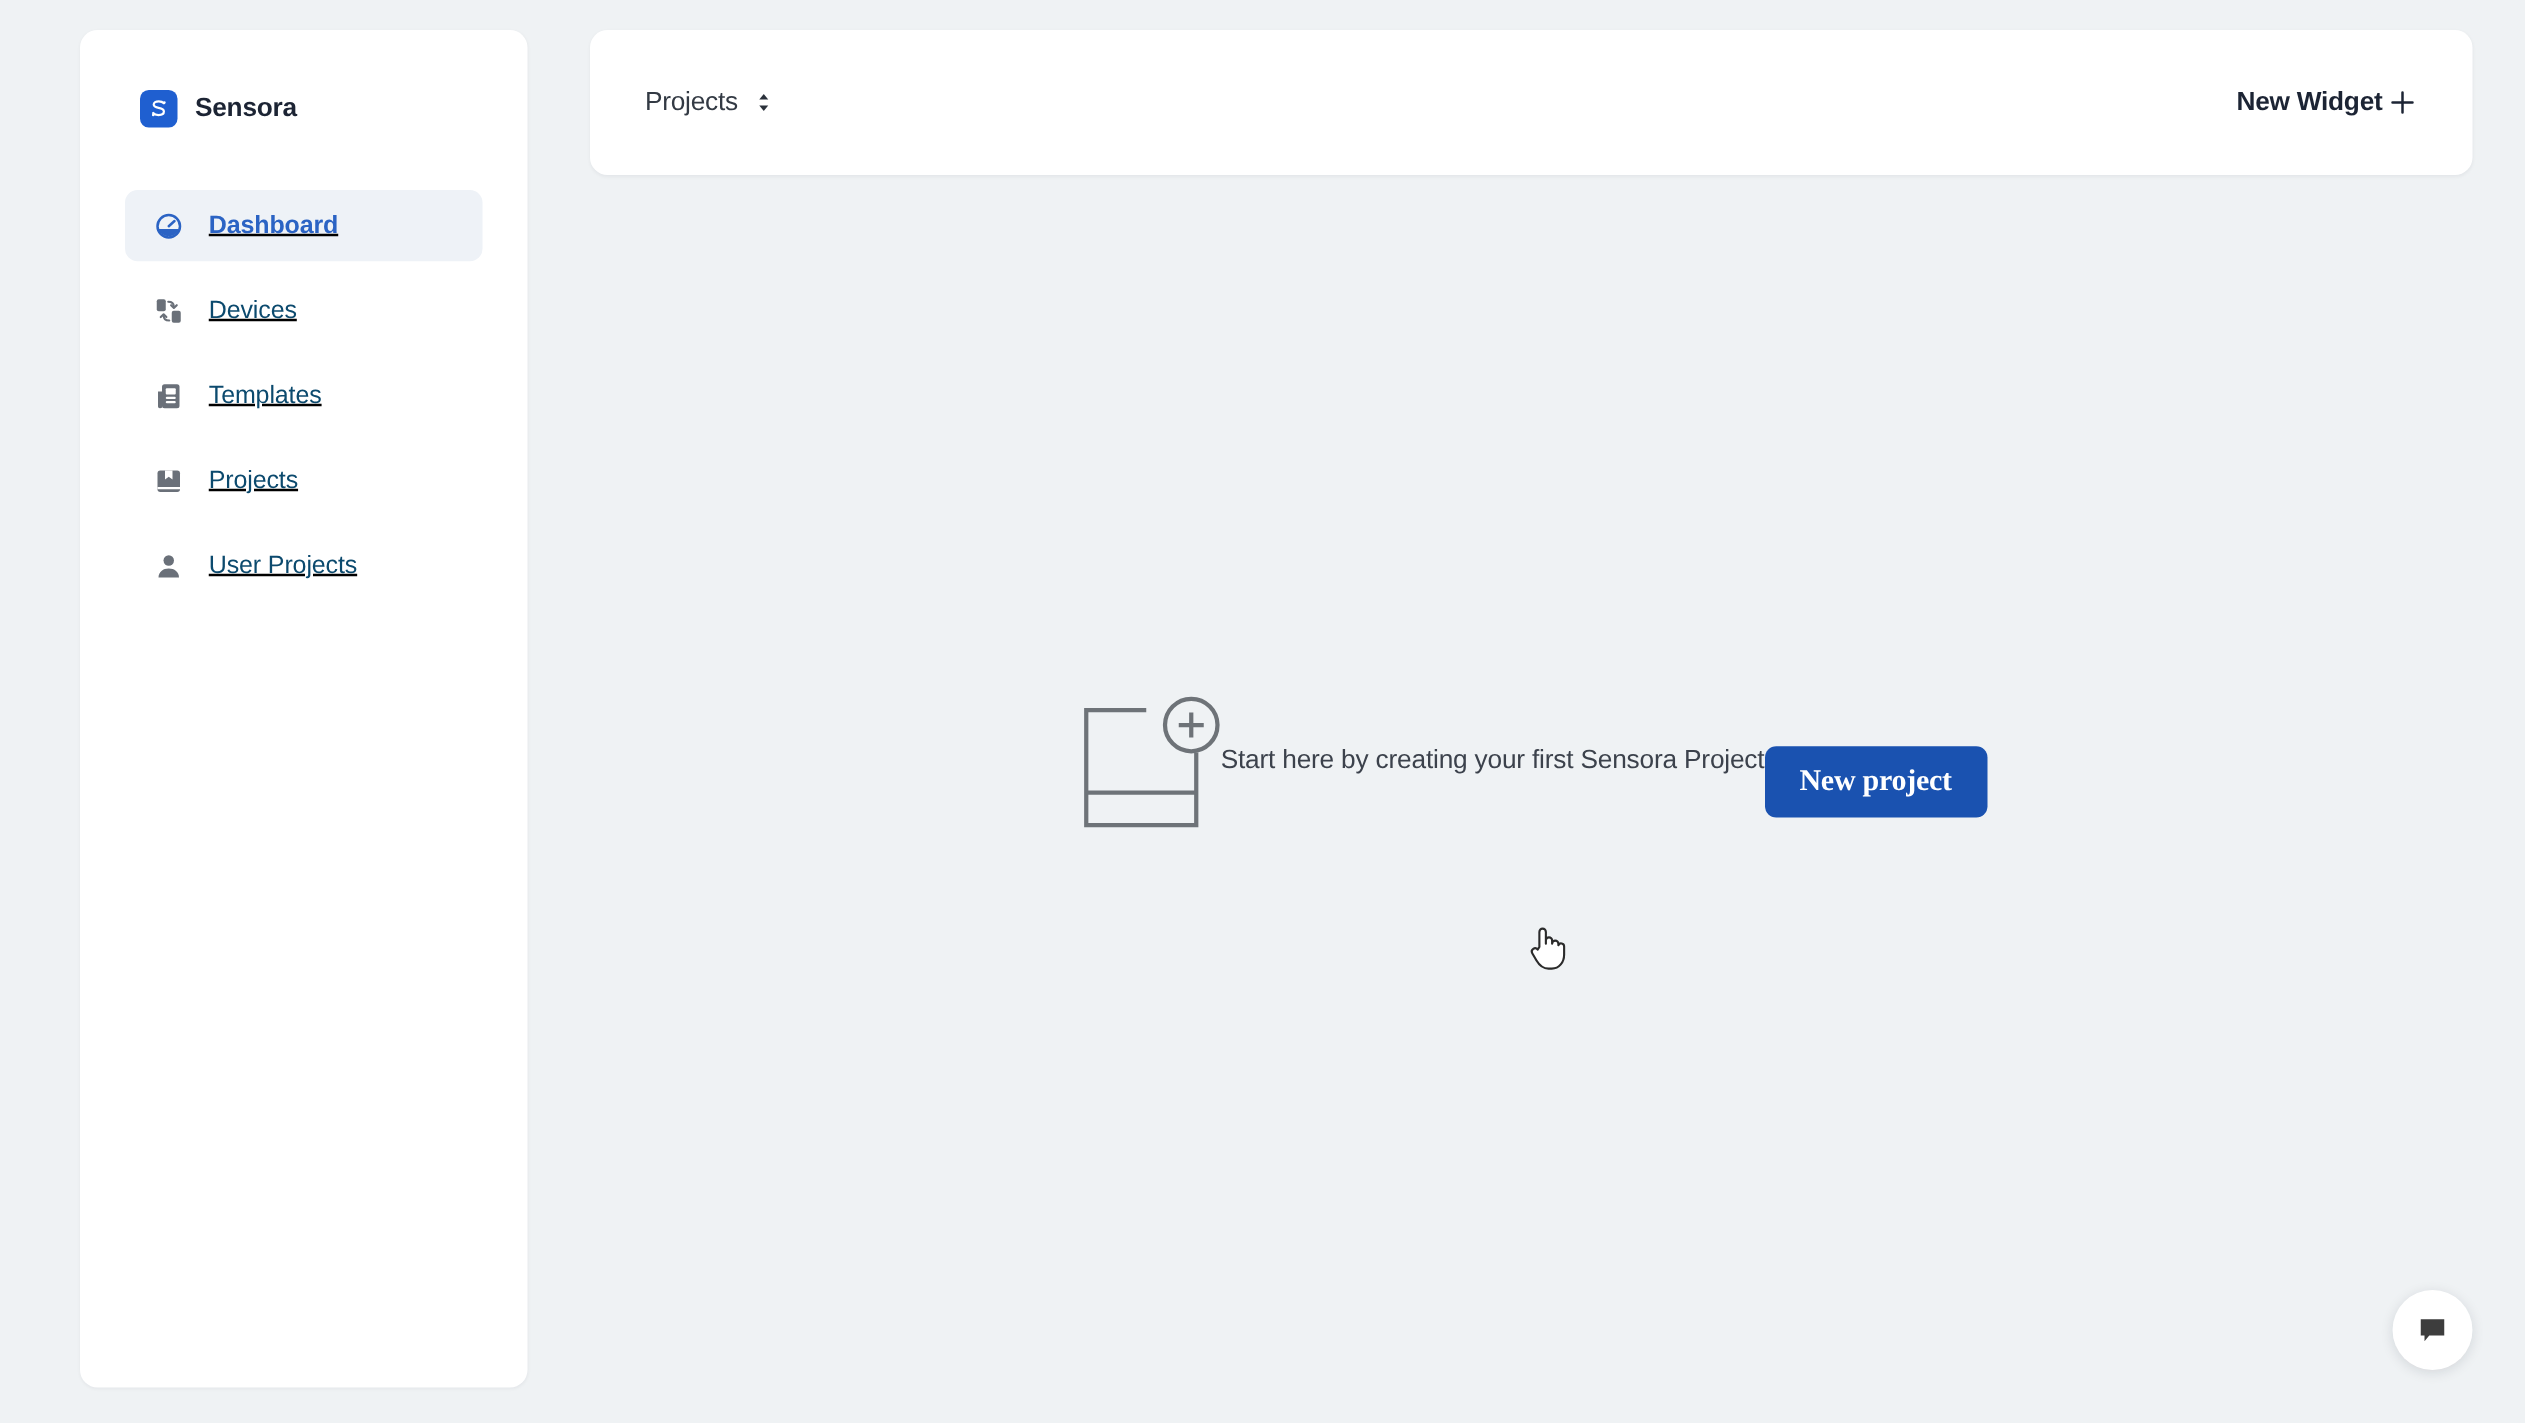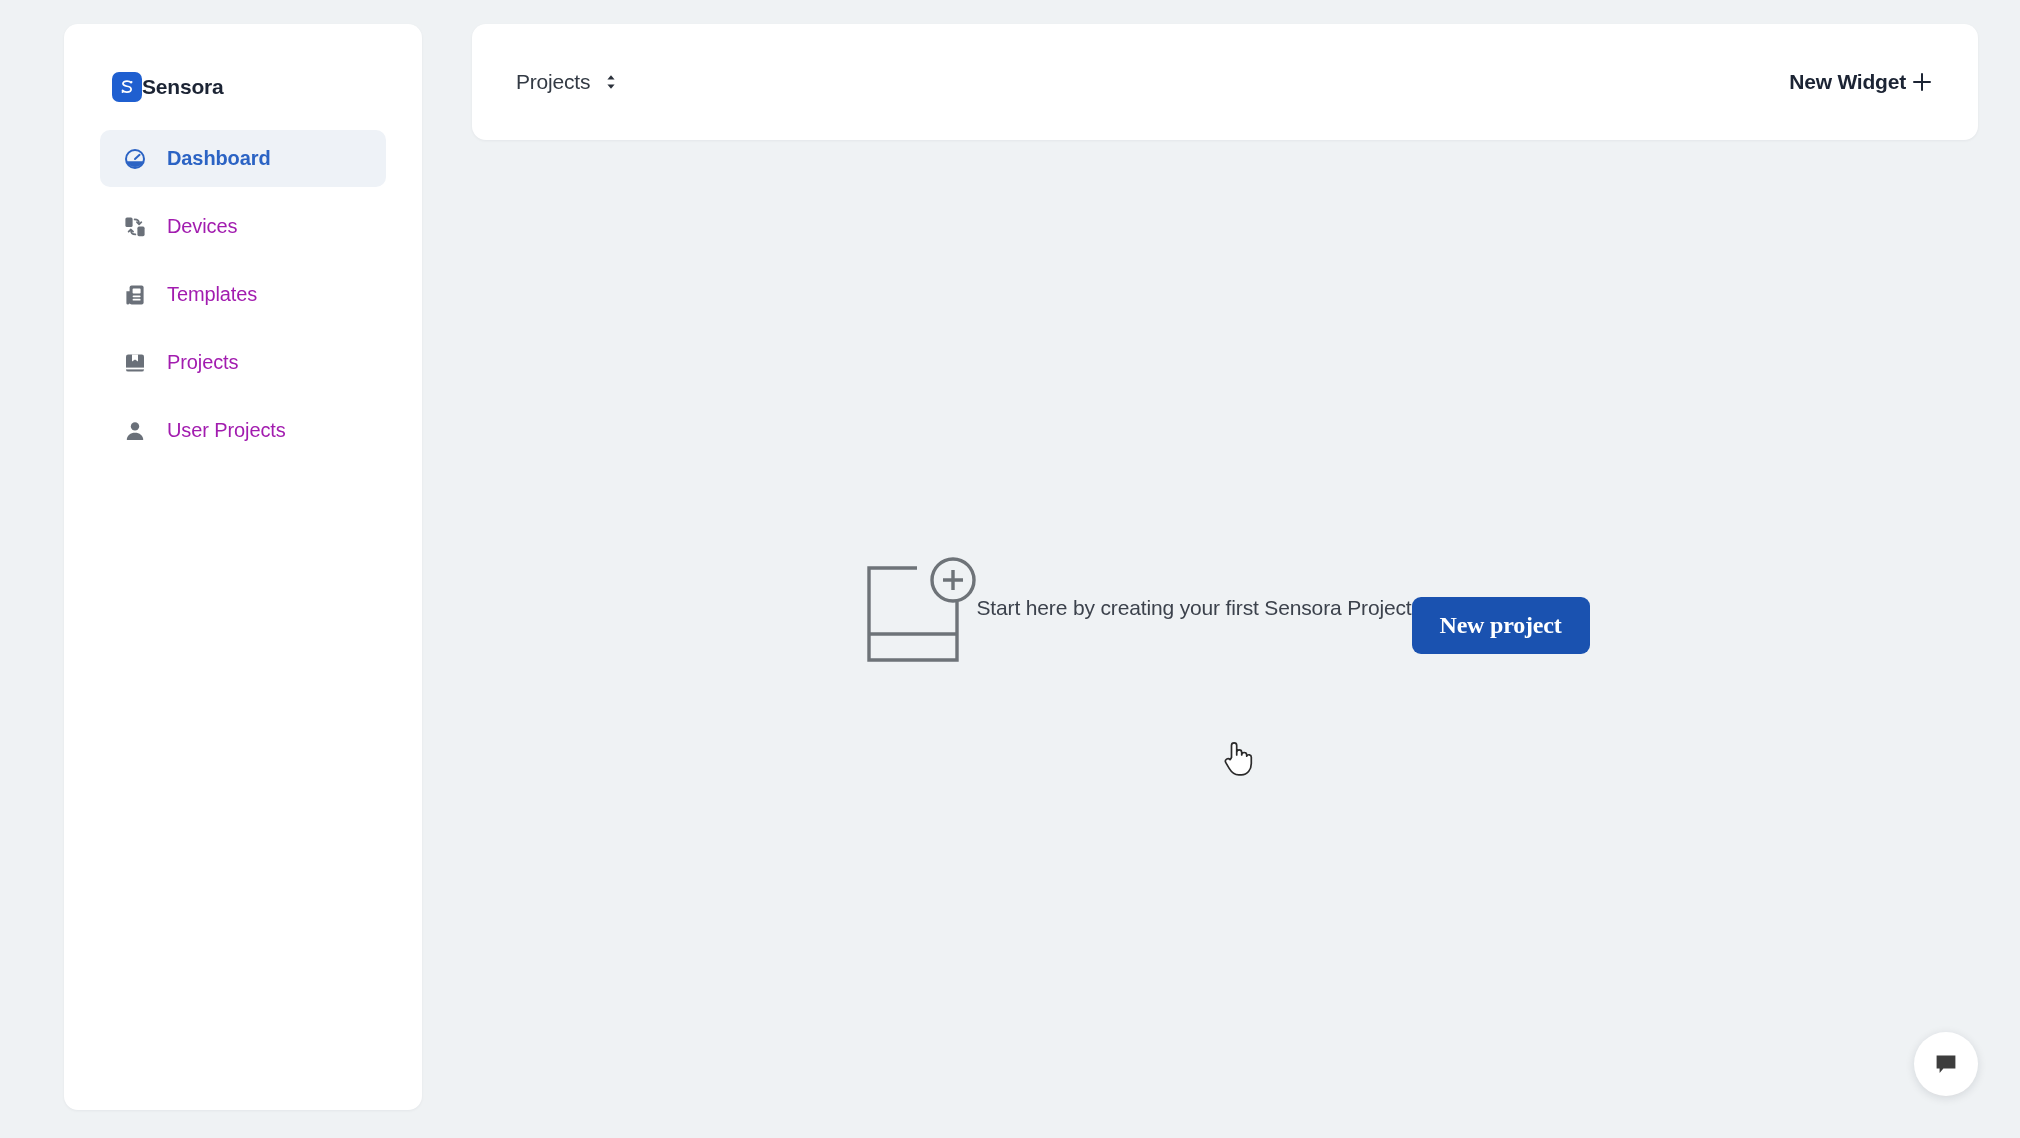--- a/index.html
+++ b/index.html
@@ -25,20 +25,21 @@
     width: 358px;
     height: 1086px;
     background: #ffffff;
     border-radius: 14px;
     box-shadow: 0 1px 3px rgba(16,24,40,0.05);
   }
 
   #brand {
     display: flex;
     align-items: center;
+    gap: 14px;
     padding: 48px 0 0 48px;
   }
 
   #brand-mark {
     width: 30px;
     height: 30px;
     border-radius: 7px;
     background: #1f5fd0;
     display: flex;
     align-items: center;
@@ -47,40 +48,41 @@
   }
 
   #brand-name {
     font-size: 21px;
     font-weight: 700;
     color: #1c2434;
     letter-spacing: -0.2px;
   }
 
   #nav {
-    margin-top: 28px;
+    margin-top: 50px;
     padding: 0 36px;
     display: flex;
     flex-direction: column;
     gap: 11px;
+    text-decoration: underline;
   }
 
   .nav-item {
     display: flex;
     align-items: center;
     gap: 20px;
     height: 57px;
     padding: 0 23px;
     border-radius: 10px;
     cursor: pointer;
   }
 
   .nav-item .nav-label {
     font-size: 20px;
-    color: #a21caf;
+    color: #0c4a6e;
     letter-spacing: -0.1px;
   }
 
   .nav-item.active {
     background: #eef2f7;
   }
   .nav-item.active .nav-label {
     color: #2b63c4;
     font-weight: 600;
   }

